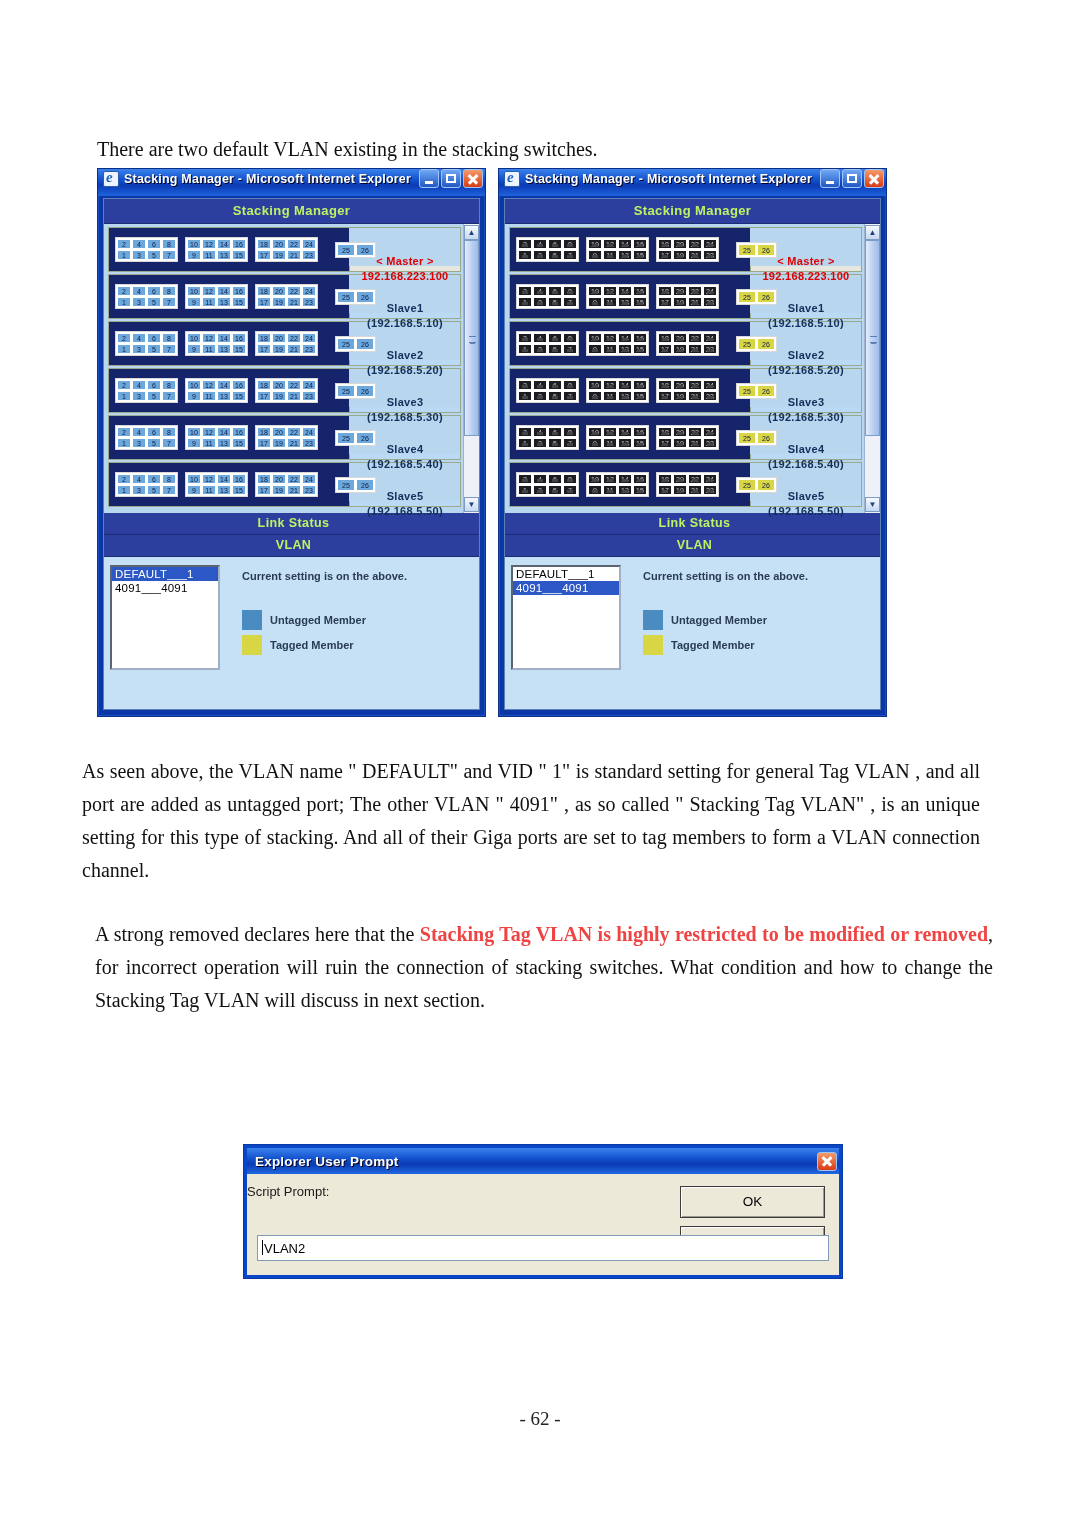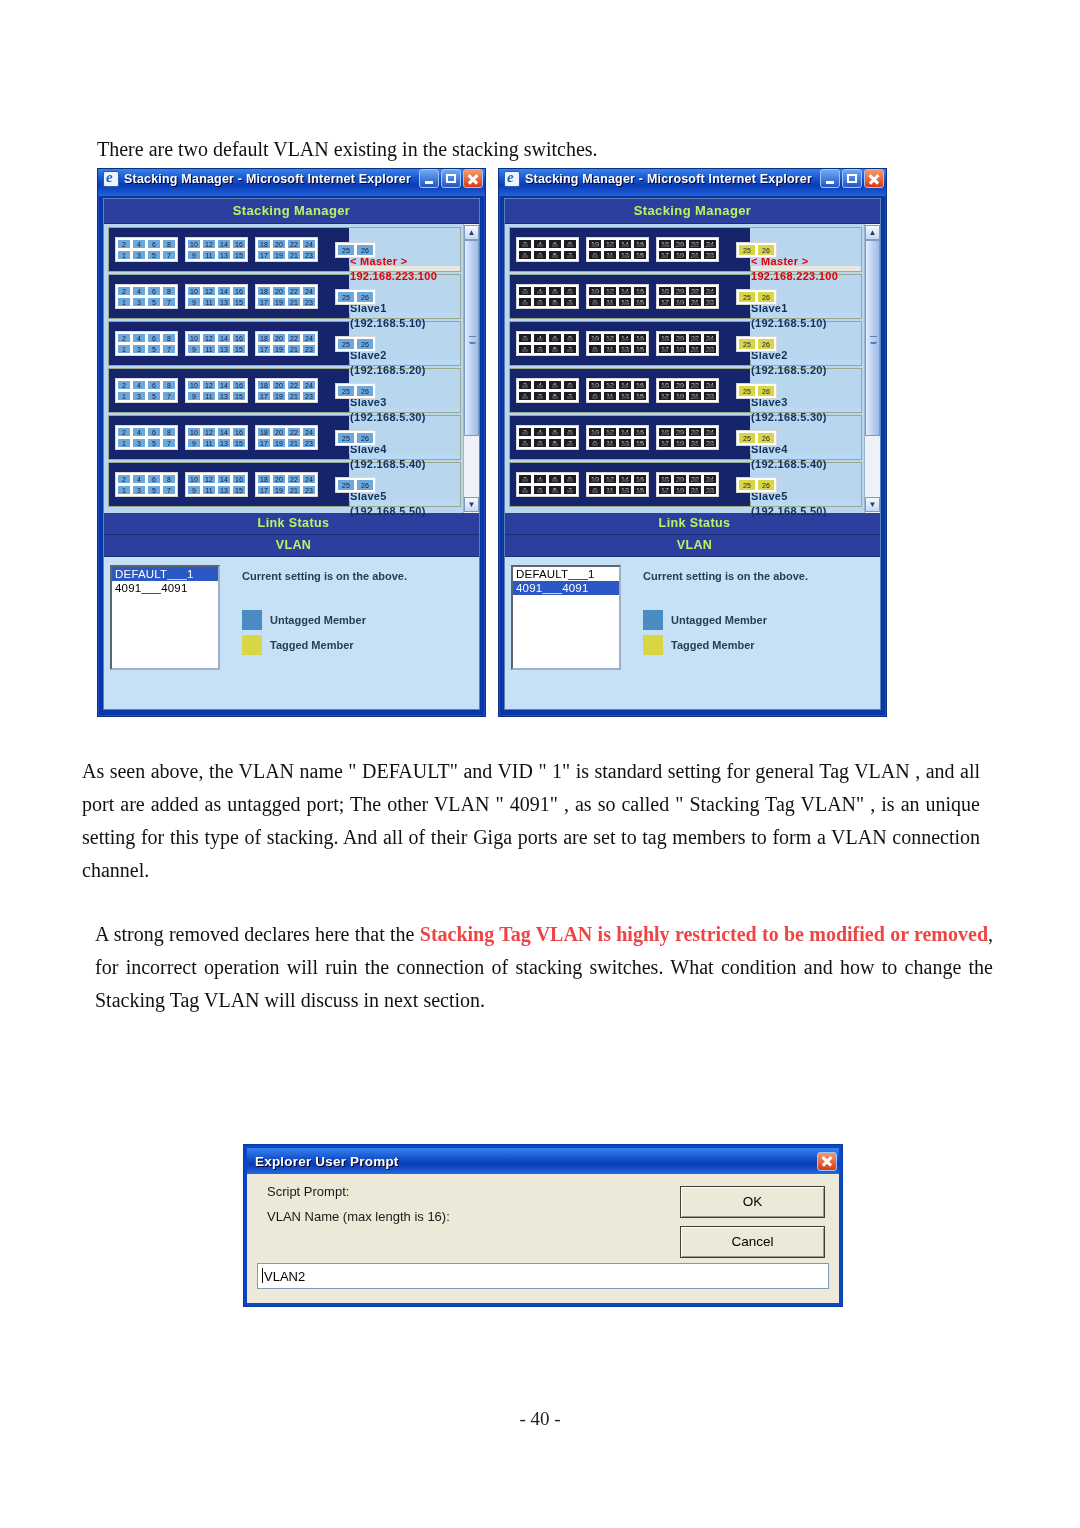--- a/index.html
+++ b/index.html
@@ -144,21 +144,21 @@
     position:relative;
   }
   .port.dark:after{
     content:""; position:absolute; left:3px; right:3px; bottom:1px; height:3px;
     background:#444;
   }
   .giga-group { margin-left:10px; }
 
   .sw-label {
     flex:1; background:#b9d9f4;
-    display:flex; flex-direction:column; justify-content:center;
+    display:flex; flex-direction:column; align-items:center; justify-content:center;
     font-family:"Liberation Sans", sans-serif; font-weight:bold;
     font-size:11px; color:#12305c; line-height:15px;
     border-left:1px solid #9aa98c;
     margin-top:38px;
   }
   .sw-label.master { background:#e7e6df; color:#e00000; }
   .sw-label .l1 { letter-spacing:0.3px; }
   .sw-label .l2 { letter-spacing:0.3px; }
 
   .v-scroll {
@@ -212,38 +212,38 @@
   .sw-tag { background:#d8d645; }
   .legend-lbl { font-size:11px; font-weight:bold; color:#2a3b55; }
 
   .vlan-buttons {
     display:flex; gap:6px; padding:6px 0 6px 6px;
     background:#c6e1f5;
   }
 
   
   .dlg {
-    position:absolute; left:243px; top:1144px; width:600px; height:163px;
+    position:absolute; left:243px; top:1144px; width:600px; height:135px;
     background:#0a46c8;
     border:1px solid #083aa6;
     padding:3px;
   }
   .dlg-title {
     height:26px; display:flex; align-items:center;
     background:linear-gradient(180deg,#3a82ec 0%, #1453cf 40%, #0a3bb4 62%, #2168e0 100%);
     padding:0 2px 0 8px;
   }
   .dlg-title-text {
     flex:1; color:#fff; font-family:"Liberation Sans", sans-serif;
     font-weight:bold; font-size:13.5px; letter-spacing:0.2px;
     text-shadow:1px 1px 0 #002;
   }
   .dlg-body {
     background:#ece9d8; height:calc(100% - 26px);
-    position:relative; padding:10px 20px;
+    position:relative; padding:10px 0;
   }
   .dlg-label {
     font-family:"Liberation Sans", sans-serif;
     font-size:13px; color:#1a1a1a; margin-bottom:10px;
   }
   .dlg-input {
     position:absolute; left:10px; right:10px; bottom:14px; height:26px;
     background:#fff; border:1px solid #7f9db9;
     font-family:"Liberation Sans", sans-serif; font-size:13px;
     color:#000; padding:3px 4px; line-height:20px;
@@ -1180,23 +1180,22 @@
 
   <div class="dlg">
     <div class="dlg-title">
       <div class="dlg-title-text">Explorer User Prompt</div>
       <div class="tb-btn tb-close">
           <i></i>
         </div>
     </div>
     <div class="dlg-body">
       <div class="dlg-label">Script Prompt:</div>
-      <div class="dlg-label">VLAN Name (max length is 16):</div>
       <div class="dlg-btns">
         <div class="dlg-btn">OK</div>
         <div class="dlg-btn">Cancel</div>
       </div>
       <div class="dlg-input"><span class="caret"></span><span>VLAN2</span></div>
     </div>
   </div>
 
-  <div class="pagenum">- 40 -</div>
+  <div class="pagenum">- 62 -</div>
 </div>
 
 </body></html>

